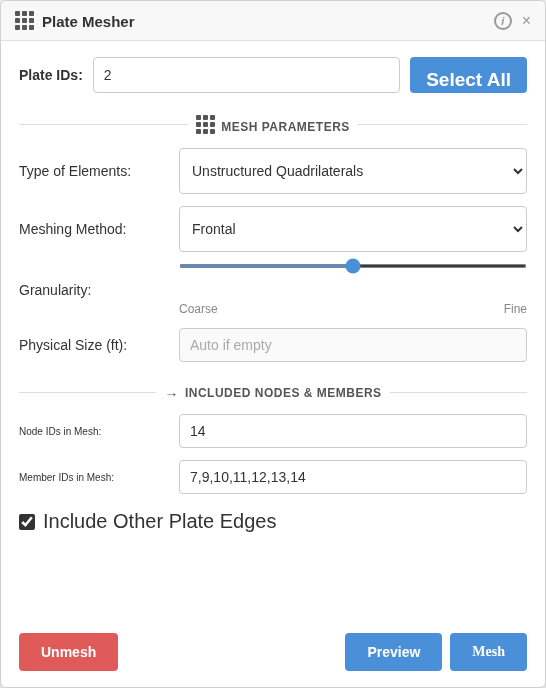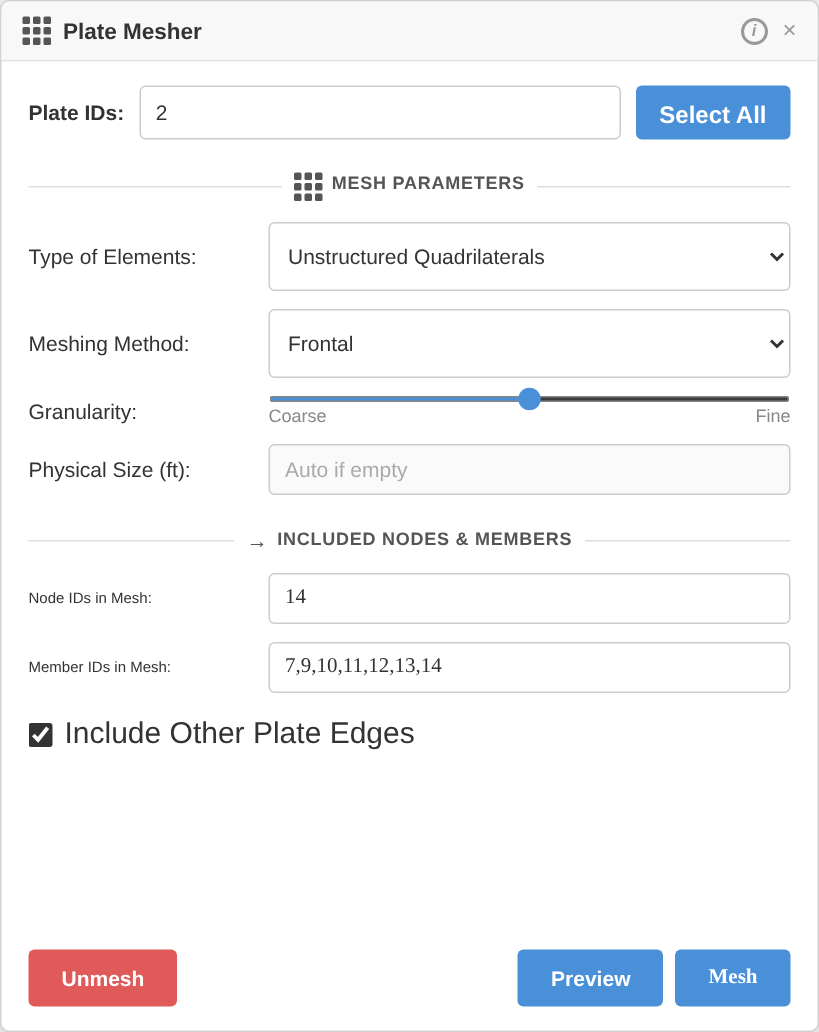--- a/index.html
+++ b/index.html
@@ -103,21 +103,21 @@
       color: #333;
       outline: none;
     }
     .btn-select-all {
       background: #4a90d9;
       color: white;
       border: none;
       border-radius: 4px;
       padding: 12px 16px;
       height: 36px;
-      font-size: 16px;
+      font-size: 19px;
       font-weight: 600;
       cursor: pointer;
       white-space: nowrap;
     }
     .section-divider {
       display: flex;
       align-items: center;
       gap: 8px;
       margin: 4px 0 14px;
     }
@@ -125,21 +125,21 @@
       flex: 1;
       height: 1px;
       background: #ddd;
     }
     .section-title {
       font-size: 12px;
       font-weight: 700;
       color: #555;
       letter-spacing: 0.5px;
       display: flex;
-      align-items: flex-start;
+      align-items: flex-end;
       gap: 6px;
     }
     .form-row {
       display: flex;
       align-items: center;
       margin-bottom: 12px;
     }
     .form-label {
       font-size: 14px;
       font-weight: 500;
@@ -159,20 +159,21 @@
       font-size: 14px;
       color: #333;
       background: white;
       cursor: pointer;
       outline: none;
       appearance: auto;
     }
     .slider-container {
       display: flex;
       flex-direction: column;
+      gap: 32px;
     }
     .slider {
       width: 100%;
       height: 4px;
       accent-color: #4a90d9;
       cursor: pointer;
     }
     .slider-labels {
       display: flex;
       justify-content: space-between;
@@ -214,21 +215,20 @@
     }
     .nodes-input {
       flex: 1;
       height: 34px;
       border: 1px solid #ccc;
       border-radius: 4px;
       padding: 0 10px;
       font-size: 14px;
       color: #333;
       outline: none;
-      font-family: Liberation Serif, serif;
     }
     .checkbox-row {
       display: flex;
       align-items: center;
       gap: 8px;
       margin-bottom: 20px;
       margin-top: 4px;
     }
     .checkbox-row input[type="checkbox"] {
       width: 16px;

